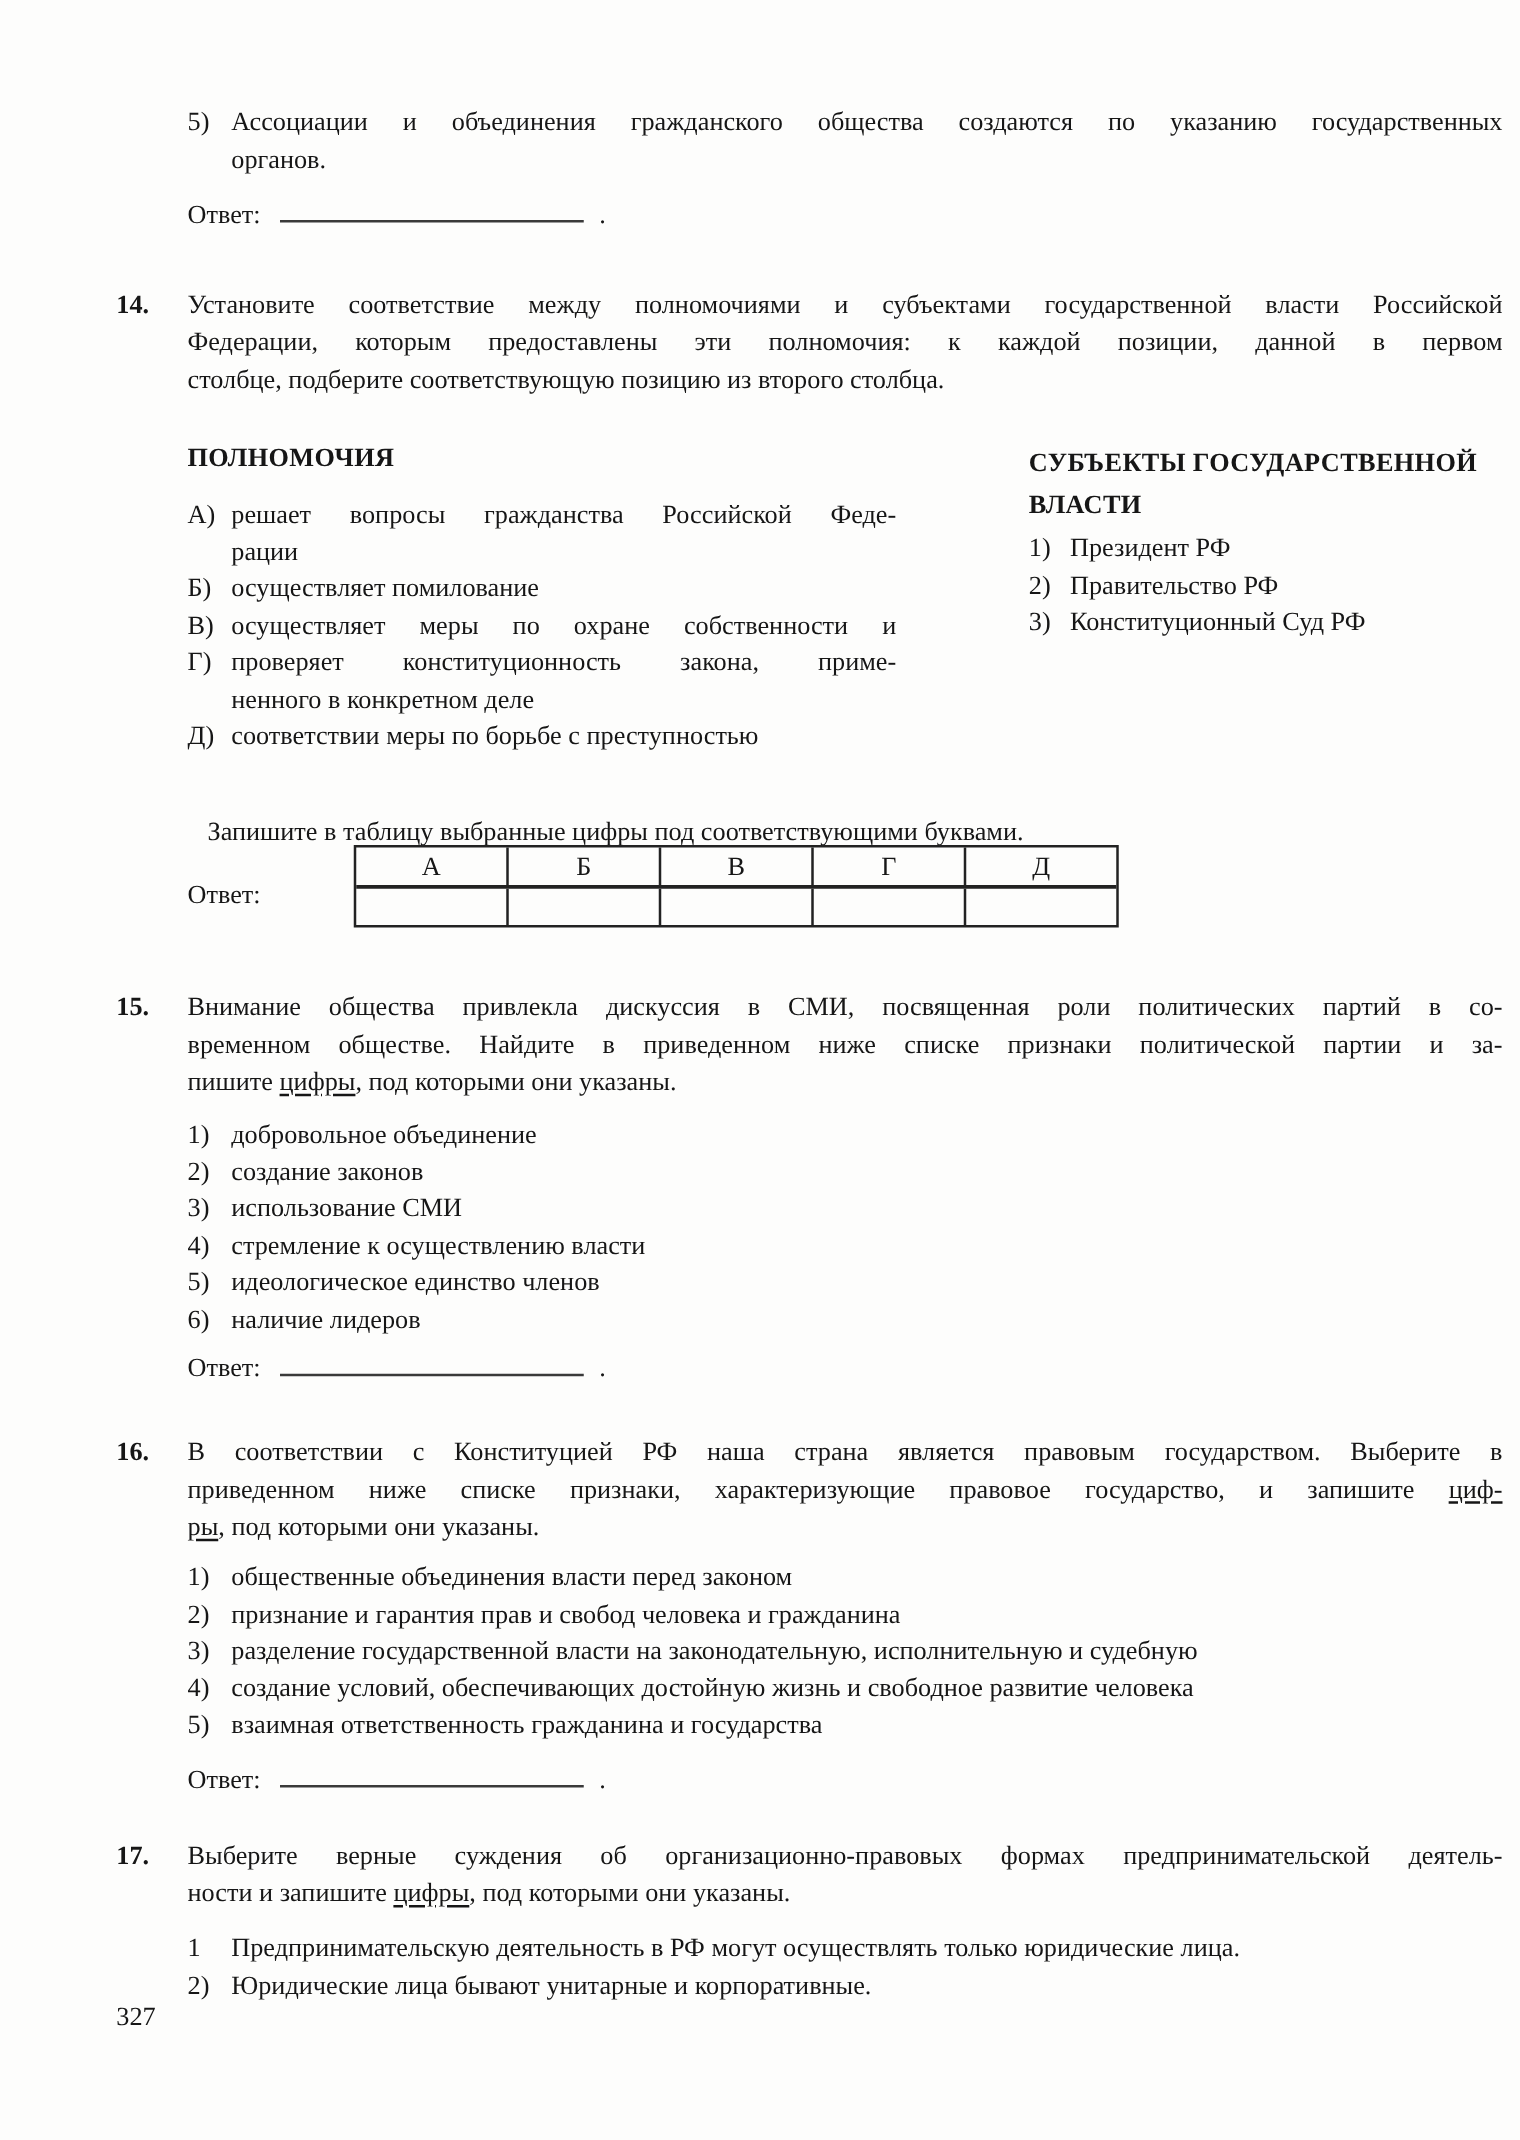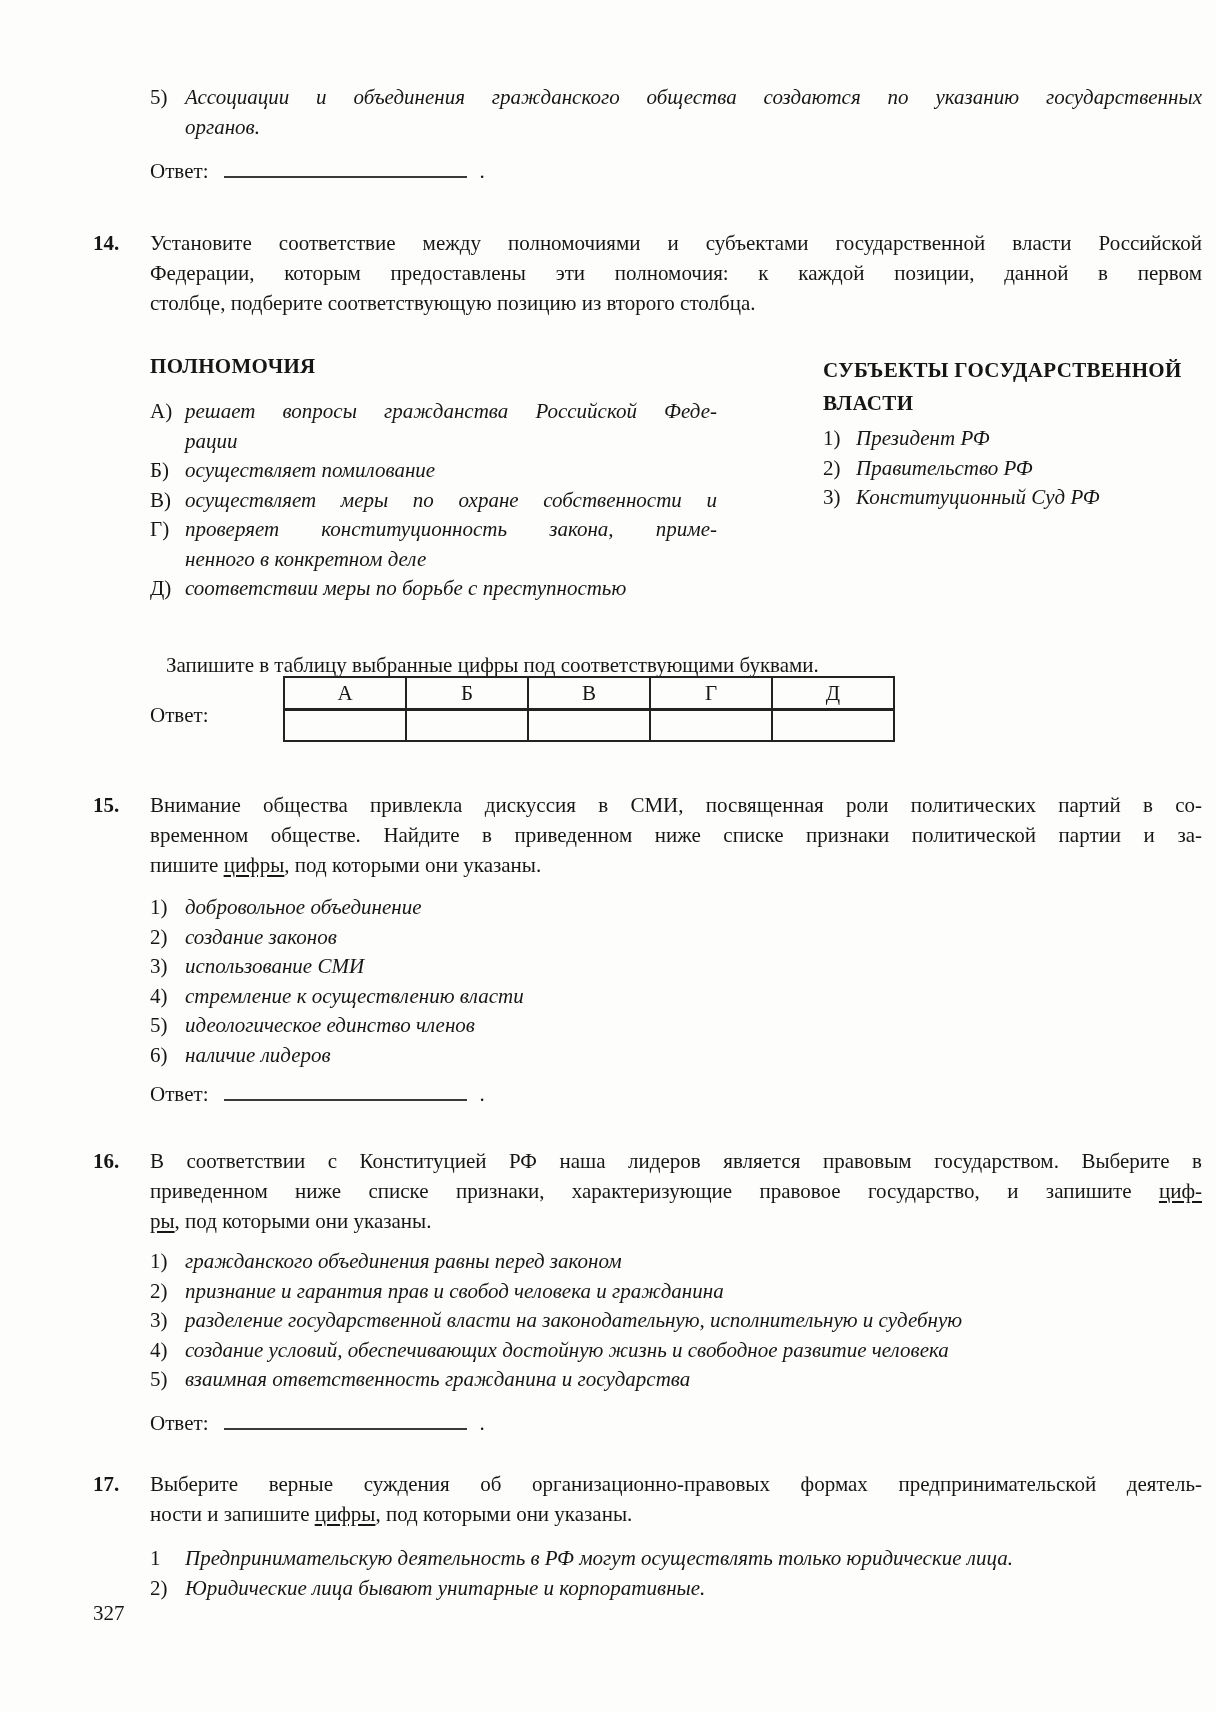--- a/index.html
+++ b/index.html
@@ -17,21 +17,21 @@
   .para-line { display:block; line-height:30px; }
   .para-line.j { text-align:justify; text-align-last:justify; }
   .qnum {
     position:absolute; left:-57px; top:0;
     font-weight:bold; line-height:30px;
   }
   .qnum-abs { font-weight:bold; line-height:30px; }
   .em-word { font-weight:normal; text-decoration:underline; text-underline-offset:3px; }
   .item { display:flex; line-height:29.5px; }
   .item .m { flex:none; width:35px; }
-  .item .t { flex:1;font-style:italic; }
+  .item .t { flex:1; }
   .item .t .l1.j { text-align:justify; text-align-last:justify; }
   .items { margin:0; }
   .col-heading { font-weight:600; letter-spacing:0.3px; line-height:33px; white-space:nowrap; }
   .answer-row { line-height:30px; white-space:nowrap; }
   .answer-label { }
   .answer-blank {
     display:inline-block; width:243px; height:20px;
     border-bottom:2px solid #3a3a3a;
     margin-left:16px;
   }
@@ -188,28 +188,28 @@
       </div>
     </div>
     <div class="answer-row" style="margin-top:9px;">
       <span class="answer-label">Ответ:</span><span class="answer-blank"></span><span class="answer-period">.</span>
     </div>
   </div>
 
   <div class="abs" style="left:150px; top:1146px; width:1052px;">
     <div class="qnum">16.</div>
     <div>
-      <span class="para-line j">В соответствии с Конституцией РФ наша лидеров является правовым государством. Выберите в</span>
+      <span class="para-line j">В соответствии с Конституцией РФ наша страна является правовым государством. Выберите в</span>
       <span class="para-line j"><span>приведенном ниже списке признаки, характеризующие правовое государство, и запишите </span><span class="em-word">циф-</span></span>
       <span class="para-line"><span class="em-word">ры</span><span>, под которыми они указаны.</span></span>
     </div>
     <div class="items" style="margin-top:11px;">
       <div class="item">
         <span class="m">1)</span>
-        <span class="t">гражданского объединения равны перед законом</span>
+        <span class="t">общественные объединения власти перед законом</span>
       </div>
       <div class="item">
         <span class="m">2)</span>
         <span class="t">признание и гарантия прав и свобод человека и гражданина</span>
       </div>
       <div class="item">
         <span class="m">3)</span>
         <span class="t">разделение государственной власти на законодательную, исполнительную и судебную</span>
       </div>
       <div class="item">

